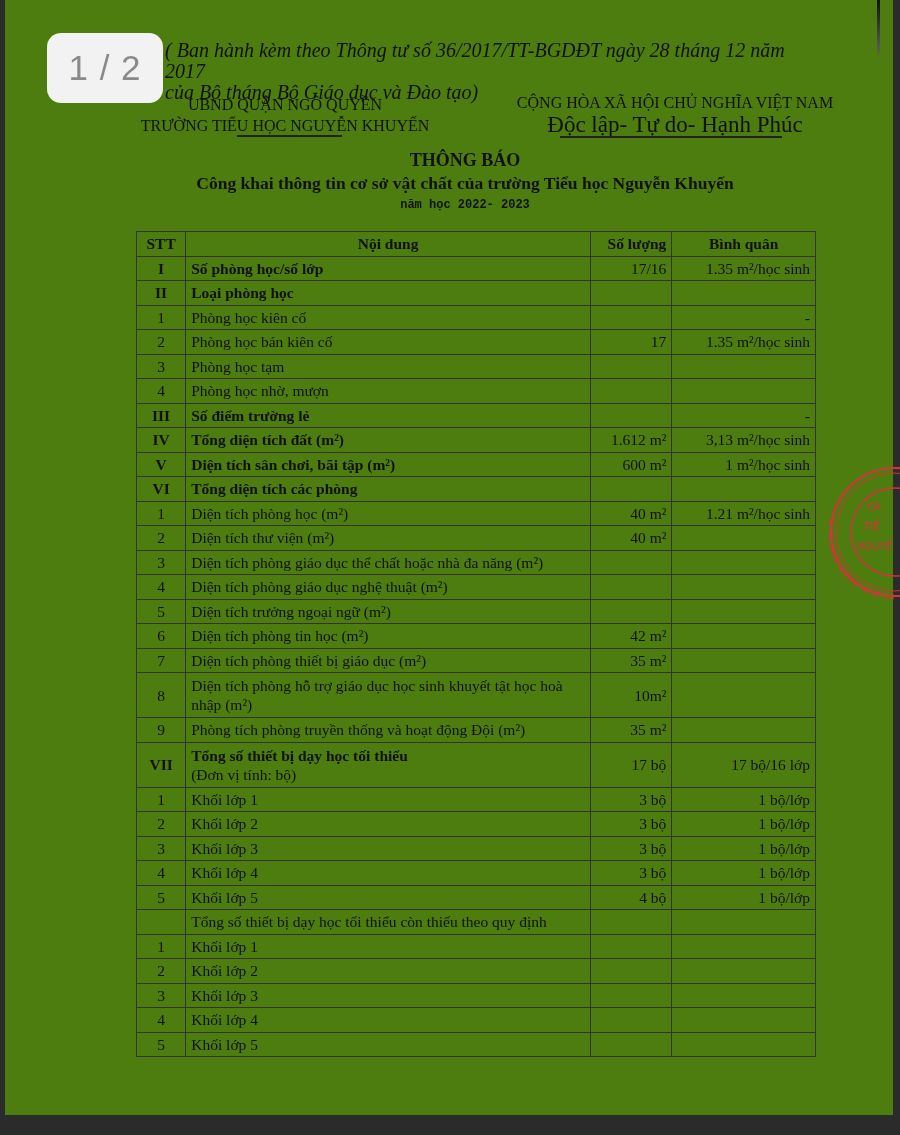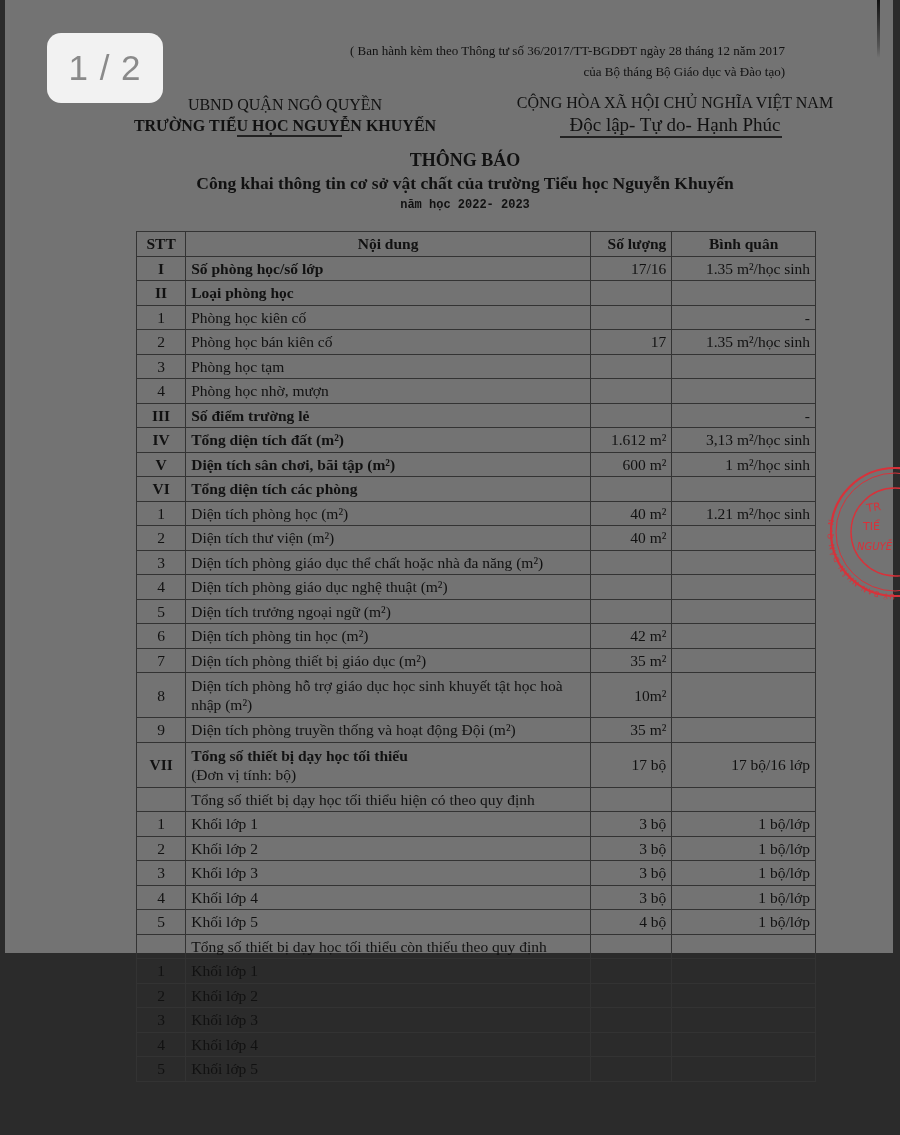--- a/index.html
+++ b/index.html
@@ -4,50 +4,50 @@
 <style>
   html, body { margin: 0; padding: 0; }
   body {
     width: 900px; height: 1135px; overflow: hidden;
     background: #2b2b2b;
     font-family: "Liberation Serif", "DejaVu Serif", serif;
     color: #111;
     position: relative;
   }
   .page {
-    position: absolute; left: 5px; top: 0; width: 888px; height: 953px;
-    background: #737373;
+    position: absolute; left: 5px; top: 0; width: 888px; height: 1115px;
+    background: #4d7c0f;
   }
   .edge-shadow {
     position: absolute; left: 872px; top: 0; width: 3px; height: 58px;
     background: linear-gradient(#111, #555 80%, transparent);
   }
   .badge {
     position: absolute; left: 42px; top: 33px; width: 116px; height: 70px;
     background: #f2f2f2; border-radius: 14px;
     display: flex; align-items: center; justify-content: center;
     font-family: "Liberation Sans", "DejaVu Sans", sans-serif;
     font-size: 35px; color: #8a8a8a; letter-spacing: 1px;
   }
   .note {
     position: absolute; left: 160px; top: 40px; width: 620px;
-    text-align: right; font-size: 13px; line-height: 21px;
+    text-align: left; font-style: italic; font-size: 20px; line-height: 21px;
   }
   .hdr-left {
     position: absolute; left: 110px; top: 94px; width: 340px; text-align: center;
     font-size: 16px; line-height: 21px;
   }
-  .hdr-left .l2 { font-weight: bold; }
+  .hdr-left .l2 { font-weight: normal; }
   .hdr-left .ul { display:block; width: 105px; height: 1.5px; background:#222; margin: 0 0 0 122px; position: relative; top: -1px;}
   .hdr-right {
     position: absolute; left: 480px; top: 92px; width: 380px; text-align: center;
     font-weight: normal; line-height: 22px;
   }
   .hdr-right .l1 { font-size: 16px; }
-  .hdr-right .l2 { font-size: 19px; }
+  .hdr-right .l2 { font-size: 23px; }
   .hdr-right .ul { display:block; width: 222px; height: 1.5px; background:#222; margin: 0 auto; position: relative; left: -4px; }
   .title-block {
     position: absolute; left: 120px; top: 148px; width: 680px; text-align: center;
     font-weight: bold;
   }
   .title-block .t1 { font-size: 18px; line-height: 24px; }
   .title-block .t2 { font-size: 17.5px; line-height: 22px; }
   .title-block .t3 { font-size: 12px; line-height: 22px; font-family: Liberation Mono, monospace; }
 
   table.facility {
@@ -254,41 +254,33 @@
           <td class="c-stt">8</td>
           <td class="c-content">
             <div>Diện tích phòng hỗ trợ giáo dục học sinh khuyết tật học hoà nhập (m²)</div>
           </td>
           <td class="c-qty">10m²</td>
           <td class="c-avg"></td>
         </tr>
         <tr>
           <td class="c-stt">9</td>
           <td class="c-content">
-            <div>Diện tích phòng truyền thống và hoạt động Đội (m²)</div>
+            <div>Phòng tích phòng truyền thống và hoạt động Đội (m²)</div>
           </td>
           <td class="c-qty">35 m²</td>
           <td class="c-avg"></td>
         </tr>
         <tr class="bold tall">
           <td class="c-stt">VII</td>
           <td class="c-content">
             <div>Tổng số thiết bị dạy học tối thiểu</div>
             <div style="font-weight: normal;">(Đơn vị tính: bộ)</div>
           </td>
           <td class="c-qty">17 bộ</td>
           <td class="c-avg">17 bộ/16 lớp</td>
-        </tr>
-        <tr>
-          <td class="c-stt"></td>
-          <td class="c-content">
-            <div>Tổng số thiết bị dạy học tối thiểu hiện có theo quy định</div>
-          </td>
-          <td class="c-qty"></td>
-          <td class="c-avg"></td>
         </tr>
         <tr>
           <td class="c-stt">1</td>
           <td class="c-content">
             <div>Khối lớp 1</div>
           </td>
           <td class="c-qty">3 bộ</td>
           <td class="c-avg">1 bộ/lớp</td>
         </tr>
         <tr>

